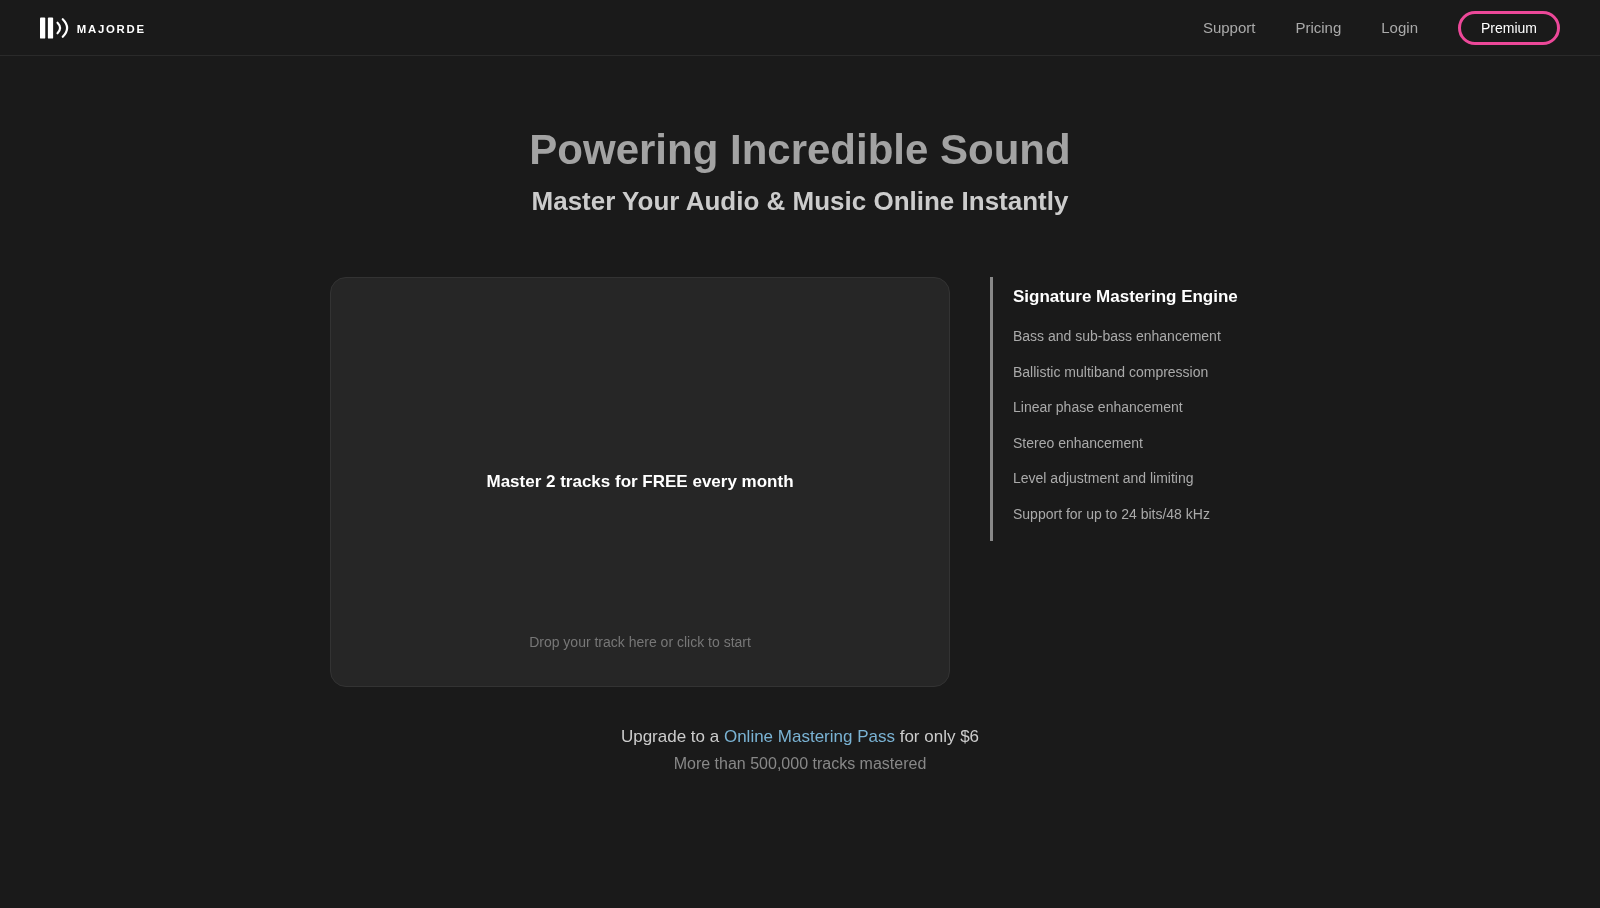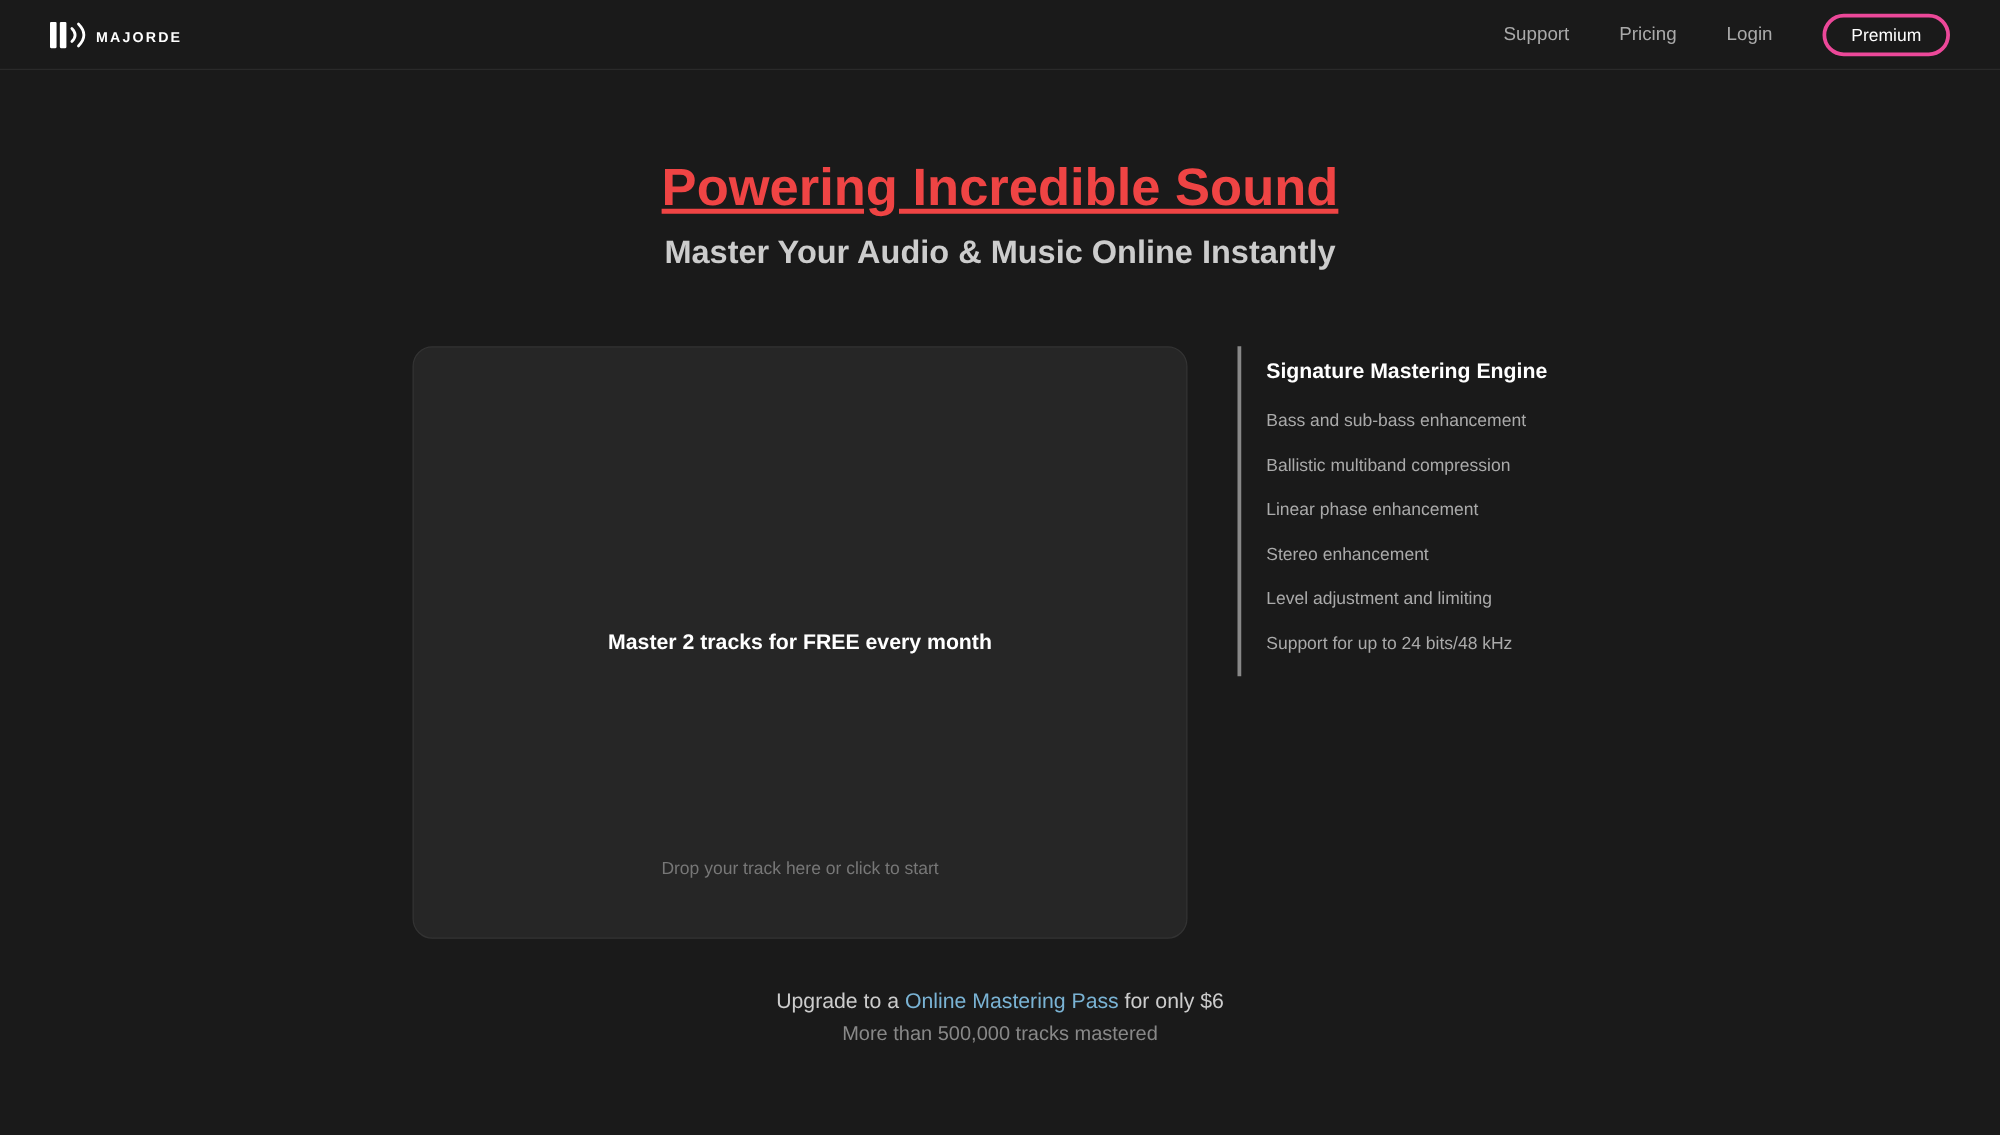--- a/index.html
+++ b/index.html
@@ -60,23 +60,22 @@
 
     
     .hero {
       text-align: center;
       padding: 70px 20px 30px;
     }
 
     .hero-title {
       font-size: 42px;
       font-weight: 700;
-      color: #ef4444;
+      color: #a3a3a3;
       margin-bottom: 12px;
-      text-decoration: underline;
     }
 
     .hero-subtitle {
       font-size: 26px;
       font-weight: 700;
       color: #cccccc;
     }
 
     
     .main-content {
@@ -88,21 +87,21 @@
       position: relative;
     }
 
     
     .drop-zone-wrapper {
       flex: 0 0 auto;
     }
 
     .drop-zone {
       width: 620px;
-      height: 474px;
+      height: 410px;
       background-color: #262626;
       border-radius: 16px;
       display: flex;
       flex-direction: column;
       align-items: center;
       justify-content: center;
       cursor: pointer;
       border: 1px solid #333333;
       position: relative;
     }
@@ -110,21 +109,21 @@
     .drop-zone-main-text {
       font-size: 17px;
       font-weight: 600;
       color: #ffffff;
       text-align: center;
       line-height: 1.6;
     }
 
     .drop-zone-hint {
       position: absolute;
-      bottom: 48px;
+      bottom: 36px;
       font-size: 14px;
       color: #777777;
     }
 
     
     .features-sidebar {
       flex: 0 0 auto;
       padding-top: 10px;
       padding-left: 20px;
       border-left: 3px solid #888888;

